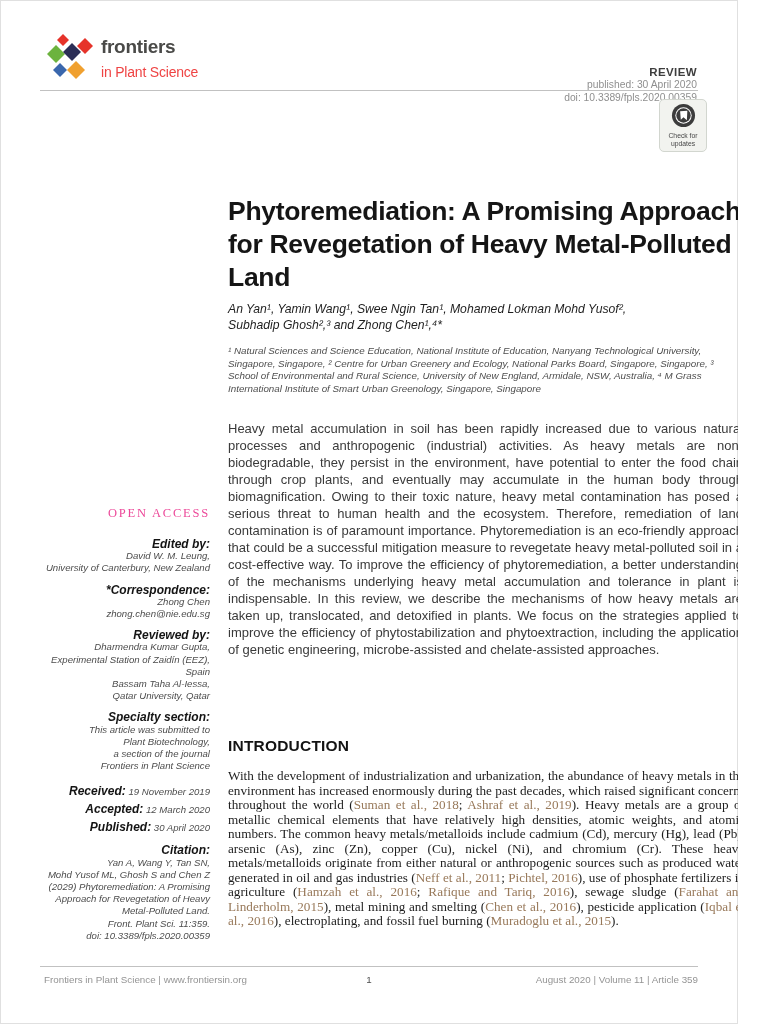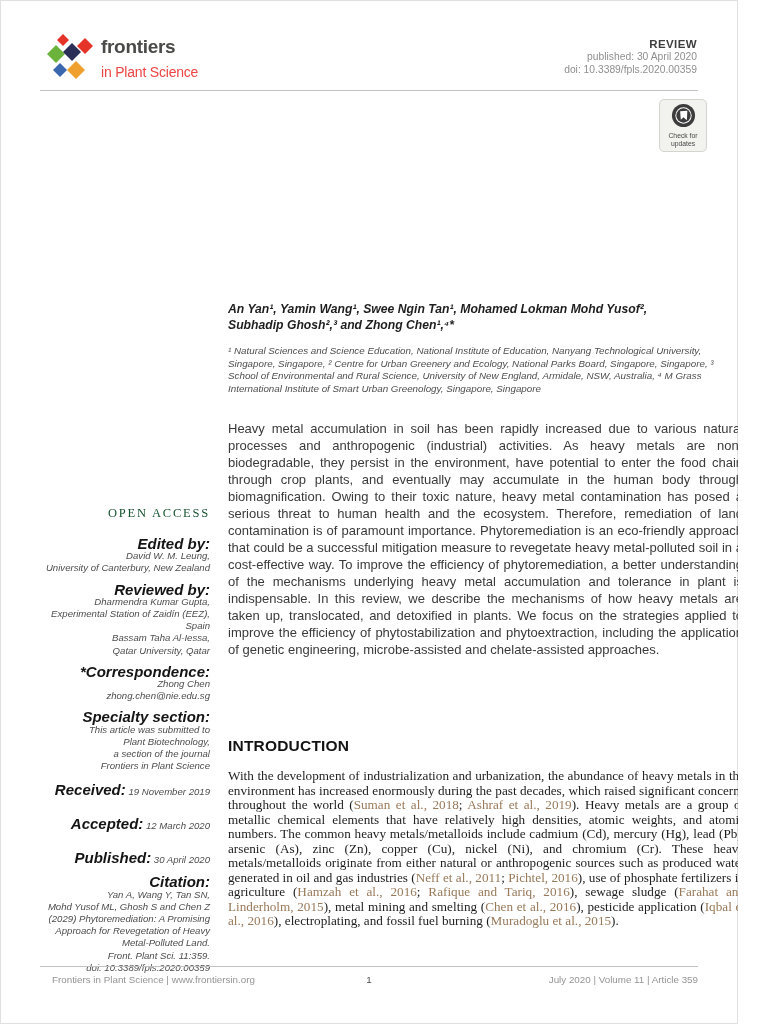--- a/index.html
+++ b/index.html
@@ -5,63 +5,63 @@
   html,body{margin:0;padding:0;background:#ffffff;}
   .page{position:relative;width:738px;height:1024px;background:#fff;overflow:hidden;
         font-family:"Liberation Sans",sans-serif;outline:1px solid #e0e0e0;outline-offset:-1px;}
 
   
   .logo-mark{position:absolute;left:47px;top:32px;}
   .brand-bold{position:absolute;left:101px;top:36px;font-size:19px;font-weight:bold;
               color:#4a4a48;letter-spacing:-0.3px;}
   .brand-sub{position:absolute;left:101px;top:64px;font-size:14px;color:#ef4444;letter-spacing:-0.2px;}
   .header-right{position:absolute;right:41px;top:38px;text-align:right;}
-  .header-review{font-size:11.5px;font-weight:bold;color:#3e3e3e;letter-spacing:0.4px;}
+  .header-review{font-size:11.5px;font-weight:bold;color:#3e3e3e;letter-spacing:0.4px;margin-top:28px;}
   .header-meta{font-size:10.3px;color:#8f8f8f;line-height:13px;}
   .rule-top{position:absolute;left:40px;right:40px;top:90px;height:1px;background:#c1c1c1;}
 
   
   .badge{position:absolute;left:659px;top:99px;width:48px;height:53px;background:#f2f3ef;
          border:1px solid #d2d6cf;border-radius:5px;text-align:center;cursor:pointer;box-sizing:border-box;}
   .badge svg{margin-top:3px;}
   .badge-text{font-size:6.8px;line-height:7.6px;color:#474747;}
 
   
   .title{position:absolute;left:228px;top:195px;width:520px;font-size:26.5px;line-height:33px;
          font-weight:bold;color:#151515;letter-spacing:-0.3px;}
   .authors{position:absolute;left:228px;top:301px;width:516px;font-size:12.2px;line-height:16px;
-           font-weight:bold;font-style:italic;color:#1e1e1e;white-space:pre-line;}
+           font-weight:normal;font-style:italic;color:#1e1e1e;white-space:pre-line;}
   .affil{position:absolute;left:228px;top:345px;width:516px;font-size:9.8px;line-height:12.7px;
          font-style:italic;color:#4e4e4e;}
   .abstract{position:absolute;left:228px;top:420px;width:515px;font-size:13px;line-height:17px;
             text-align:justify;color:#3a3a3a;}
   .keywords{position:absolute;left:228px;top:703px;width:516px;font-size:10.2px;font-weight:bold;color:#262626;}
   .intro-heading{position:absolute;left:228px;top:737px;font-size:15.5px;font-weight:bold;
                  color:#131313;letter-spacing:0.2px;}
   .intro{position:absolute;left:228px;top:769px;width:517px;font-family:"Liberation Serif",serif;
          font-size:13.2px;line-height:14.5px;text-align:justify;color:#1d1d1d;}
   .cite{color:#98795a;cursor:pointer;}
 
   
   .sidebar{position:absolute;left:40px;top:506px;width:170px;text-align:right;font-style:italic;}
   .open-access{font-family:"Liberation Serif",serif;font-style:normal;font-size:12.5px;
-               letter-spacing:1.8px;color:#14532d;margin-bottom:17px;}
+               letter-spacing:1.8px;color:#ec4899;margin-bottom:17px;}
   .sb-block{margin-top:9px;}
-  .sb-block.inline{margin-top:16px;}
+  .sb-block.inline{margin-top:0;}
   .sb-block:not(.inline)+.sb-block.inline{margin-top:9px;}
-  .sb-label{display:block;font-weight:bold;color:#141414;font-size:15px;line-height:12.2px;}
+  .sb-label{display:block;font-weight:bold;color:#141414;font-size:12px;line-height:12.2px;}
   .sb-block.inline .sb-label{display:inline;}
   .sb-val{font-size:9.6px;color:#4c4c4c;line-height:12.2px;}
   .sb-line{font-size:9.6px;line-height:12.2px;color:#4c4c4c;}
   .email{cursor:pointer;}
 
   
   .rule-bottom{position:absolute;left:40px;right:40px;top:966px;height:1px;background:#c1c1c1;}
   .footer{position:absolute;left:40px;right:40px;top:974px;height:14px;font-size:9.8px;color:#949494;}
-  .footer-left{position:absolute;left:12px;top:0;}
+  .footer-left{position:absolute;left:4px;top:0;}
   .footer-center{position:absolute;left:0;right:0;top:0;text-align:center;color:#4c4c4c;}
   .footer-right{position:absolute;right:0;top:0;}
   .footer-url{cursor:pointer;}
 </style>
 </head>
 <body>
 
 <div class="page">
 
   <div class="logo-mark">
@@ -89,49 +89,50 @@
     <svg width="25" height="25" viewBox="0 0 26 26">
       <circle cx="13" cy="13" r="12" fill="#3c3c3c"></circle>
       <circle cx="13" cy="13" r="8.5" fill="#ffffff"></circle>
       <circle cx="13" cy="13" r="7.5" fill="#3c3c3c"></circle>
       <path d="M9.5 8.5 L17 8 L16.5 18 L13 14.8 L10.2 17.4 Z" fill="#ffffff"></path>
     </svg>
     <div class="badge-text">Check for</div>
     <div class="badge-text">updates</div>
   </div>
 
+  <h1 class="title" style="margin:0;">Phytoremediation: A Promising Approach for Revegetation of Heavy Metal-Polluted Land</h1>
   <div class="authors">An Yan¹, Yamin Wang¹, Swee Ngin Tan¹, Mohamed Lokman Mohd Yusof²,
 Subhadip Ghosh²,³ and Zhong Chen¹,⁴*</div>
   <div class="affil">¹ Natural Sciences and Science Education, National Institute of Education, Nanyang Technological University, Singapore, Singapore, ² Centre for Urban Greenery and Ecology, National Parks Board, Singapore, Singapore, ³ School of Environmental and Rural Science, University of New England, Armidale, NSW, Australia, ⁴ M Grass International Institute of Smart Urban Greenology, Singapore, Singapore</div>
 
   <div class="abstract">Heavy metal accumulation in soil has been rapidly increased due to various natural processes and anthropogenic (industrial) activities. As heavy metals are non-biodegradable, they persist in the environment, have potential to enter the food chain through crop plants, and eventually may accumulate in the human body through biomagnification. Owing to their toxic nature, heavy metal contamination has posed a serious threat to human health and the ecosystem. Therefore, remediation of land contamination is of paramount importance. Phytoremediation is an eco-friendly approach that could be a successful mitigation measure to revegetate heavy metal-polluted soil in a cost-effective way. To improve the efficiency of phytoremediation, a better understanding of the mechanisms underlying heavy metal accumulation and tolerance in plant is indispensable. In this review, we describe the mechanisms of how heavy metals are taken up, translocated, and detoxified in plants. We focus on the strategies applied to improve the efficiency of phytostabilization and phytoextraction, including the application of genetic engineering, microbe-assisted and chelate-assisted approaches.</div>
 
   <div class="intro-heading">INTRODUCTION</div>
   <div class="intro"><span>With the development of industrialization and urbanization, the abundance of heavy metals in the environment has increased enormously during the past decades, which raised significant concerns throughout the world (</span><span class="cite">Suman et al., 2018</span><span>; </span><span class="cite">Ashraf et al., 2019</span><span>). Heavy metals are a group of metallic chemical elements that have relatively high densities, atomic weights, and atomic numbers. The common heavy metals/metalloids include cadmium (Cd), mercury (Hg), lead (Pb), arsenic (As), zinc (Zn), copper (Cu), nickel (Ni), and chromium (Cr). These heavy metals/metalloids originate from either natural or anthropogenic sources such as produced water generated in oil and gas industries (</span><span class="cite">Neff et al., 2011</span><span>; </span><span class="cite">Pichtel, 2016</span><span>), use of phosphate fertilizers in agriculture (</span><span class="cite">Hamzah et al., 2016</span><span>; </span><span class="cite">Rafique and Tariq, 2016</span><span>), sewage sludge (</span><span class="cite">Farahat and Linderholm, 2015</span><span>), metal mining and smelting (</span><span class="cite">Chen et al., 2016</span><span>), pesticide application (</span><span class="cite">Iqbal et al., 2016</span><span>), electroplating, and fossil fuel burning (</span><span class="cite">Muradoglu et al., 2015</span><span>).</span></div>
 
   <div class="sidebar">
     <div class="open-access">OPEN ACCESS</div>
     <div>
         <div class="sb-block">
           <span class="sb-label">Edited by:</span>
           <div class="sb-line">David W. M. Leung,</div>
           <div class="sb-line">University of Canterbury, New Zealand</div>
         </div>
         <div class="sb-block">
+          <span class="sb-label">*Correspondence:</span>
+          <div class="sb-line">Zhong Chen</div>
+          <div class="sb-line email">zhong.chen@nie.edu.sg</div>
+        </div>
+        <div class="sb-block">
           <span class="sb-label">Reviewed by:</span>
           <div class="sb-line">Dharmendra Kumar Gupta,</div>
           <div class="sb-line">Experimental Station of Zaidín (EEZ),</div>
           <div class="sb-line">Spain</div>
           <div class="sb-line">Bassam Taha Al-Iessa,</div>
           <div class="sb-line">Qatar University, Qatar</div>
-        </div>
-        <div class="sb-block">
-          <span class="sb-label">*Correspondence:</span>
-          <div class="sb-line">Zhong Chen</div>
-          <div class="sb-line email">zhong.chen@nie.edu.sg</div>
         </div>
         <div class="sb-block">
           <span class="sb-label">Specialty section:</span>
           <div class="sb-line">This article was submitted to</div>
           <div class="sb-line">Plant Biotechnology,</div>
           <div class="sb-line">a section of the journal</div>
           <div class="sb-line">Frontiers in Plant Science</div>
         </div>
         <div class="sb-block inline"><span class="sb-label">Received:</span><span class="sb-val"> 19 November 2019</span></div>
         <div class="sb-block inline"><span class="sb-label">Accepted:</span><span class="sb-val"> 12 March 2020</span></div>
@@ -146,16 +147,16 @@
           <div class="sb-line">Front. Plant Sci. 11:359.</div>
           <div class="sb-line">doi: 10.3389/fpls.2020.00359</div>
         </div>
       </div>
   </div>
 
   <div class="rule-bottom"></div>
   <div class="footer">
     <div class="footer-left"><span>Frontiers in Plant Science</span><span> | </span><span class="footer-url">www.frontiersin.org</span></div>
     <div class="footer-center">1</div>
-    <div class="footer-right">July 2020 | Volume 11 | Article 359</div>
+    <div class="footer-right">August 2020 | Volume 11 | Article 359</div>
   </div>
 
 </div>
 
 </body></html>

